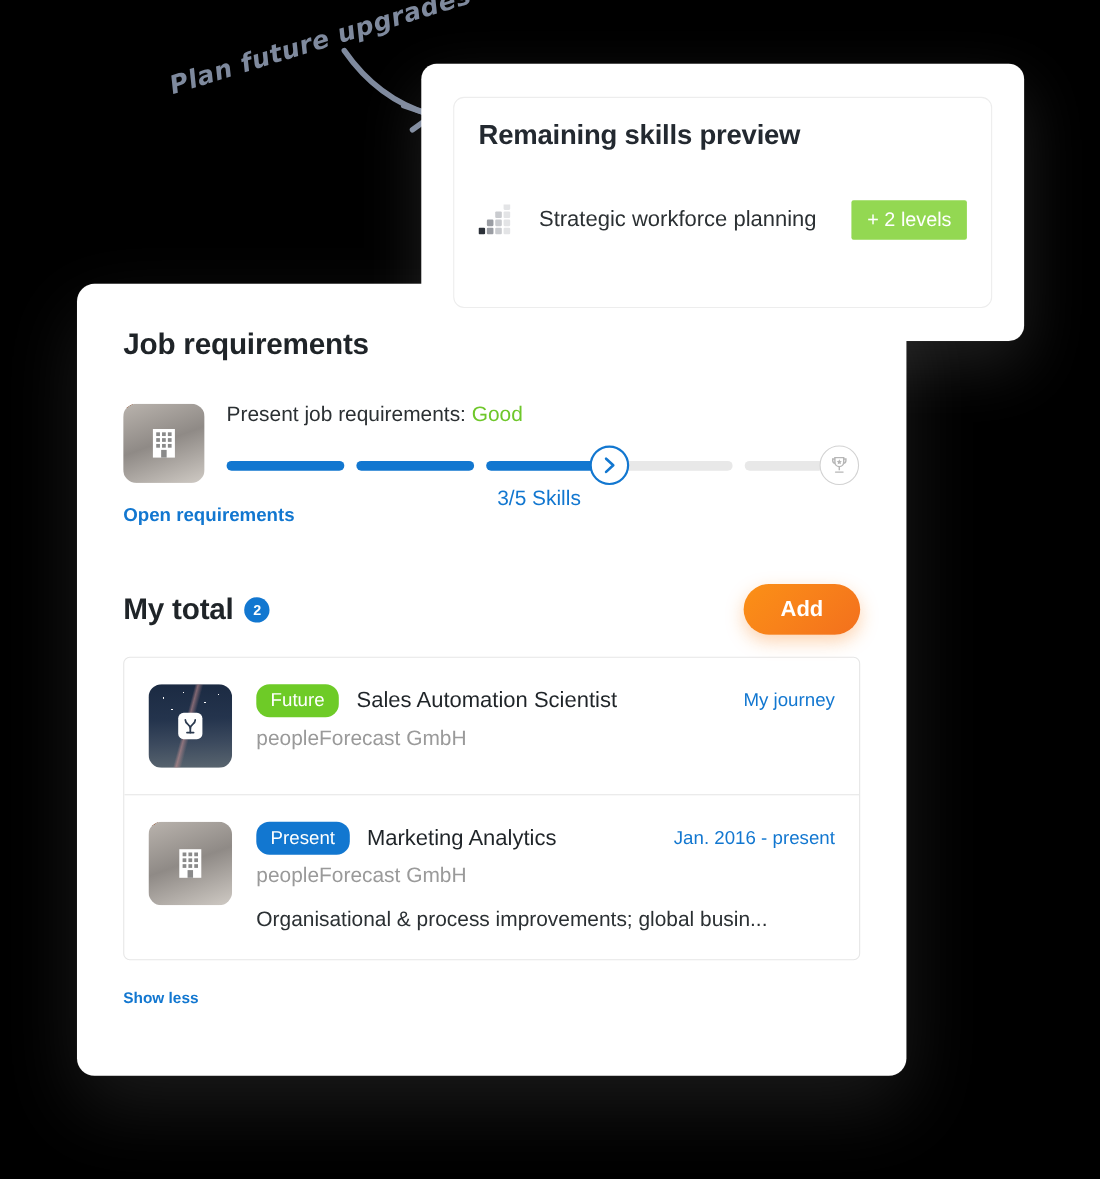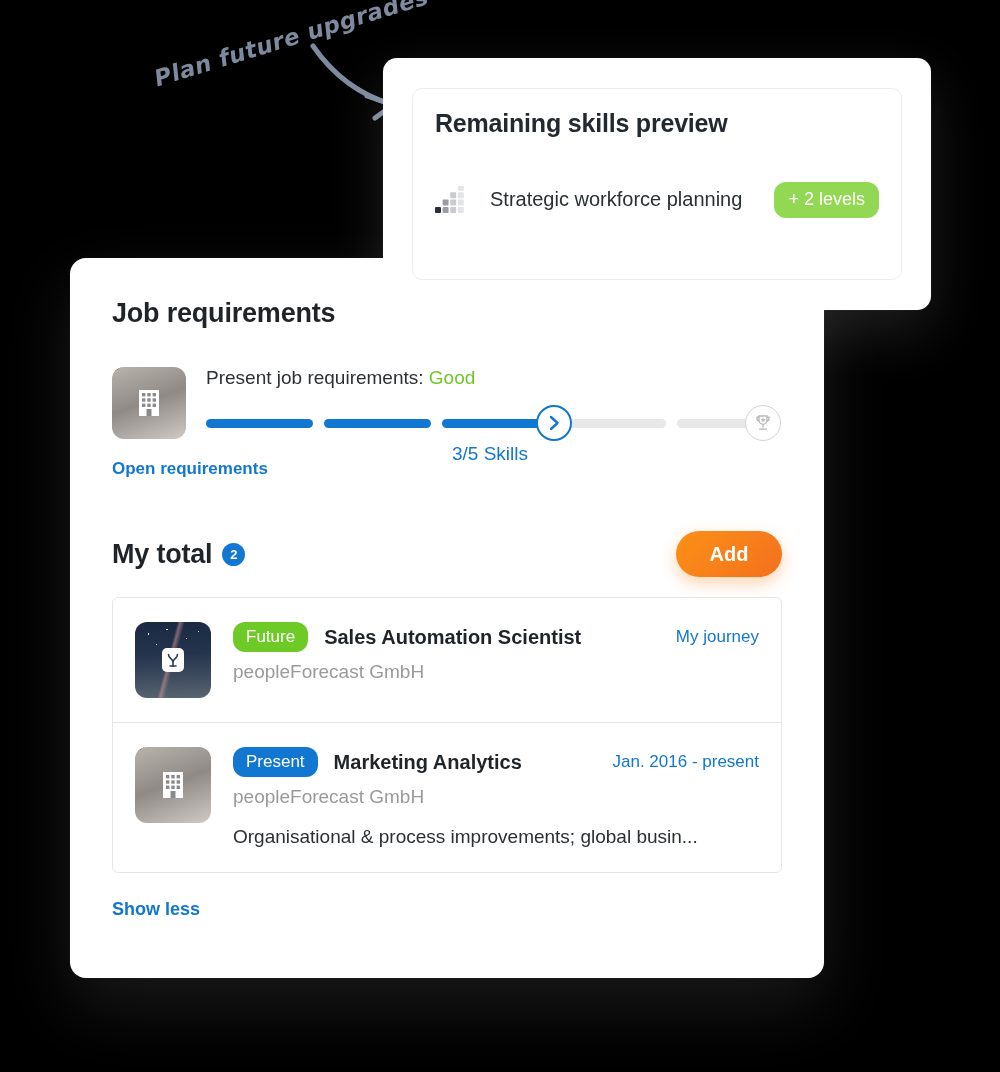--- a/index.html
+++ b/index.html
@@ -225,21 +225,21 @@
     font-size: 17px;
     font-weight: 400;
     line-height: 1.2;
   }
   .badge.future  { background: #6ecb27; }
   .badge.present { background: #1277d0; }
 
   .job-title {
     margin-left: 16px;
     font-size: 20px;
-    font-weight: 700;
+    font-weight: 400;
     color: #1f2428;
     white-space: nowrap;
     text-align: right;
   }
   .job-action {
     margin-left: auto;
     font-size: 17px;
     color: #1277d0;
     white-space: nowrap;
     cursor: pointer;
@@ -250,21 +250,21 @@
     color: #9a9a9a;
   }
   .job-desc {
     margin-top: 18px;
     font-size: 19px;
     color: #2b3033;
   }
 
   #show-less {
     margin-top: 26px;
-    font-size: 18px;
+    font-size: 14px;
     font-weight: 700;
     color: #1277d0;
     cursor: pointer;
     display: inline-block;
   }
 
   
   #preview-card {
     position: absolute;
     left: 383px;
@@ -298,21 +298,21 @@
   }
   #skill-level-icon { flex: none; width: 30px; height: 28px; }
   #skill-name {
     margin-left: 25px;
     font-size: 20px;
     color: #2b3033;
   }
   #levels-badge {
     margin-left: auto;
     padding: 7px 14px;
-    border-radius: 12px;
+    border-radius: 2px;
     background: #93d852;
     color: #ffffff;
     font-size: 18px;
     line-height: 1.2;
   }
   #remaining-row {
     margin-top: 30px;
     display: flex;
     align-items: center;
   }

